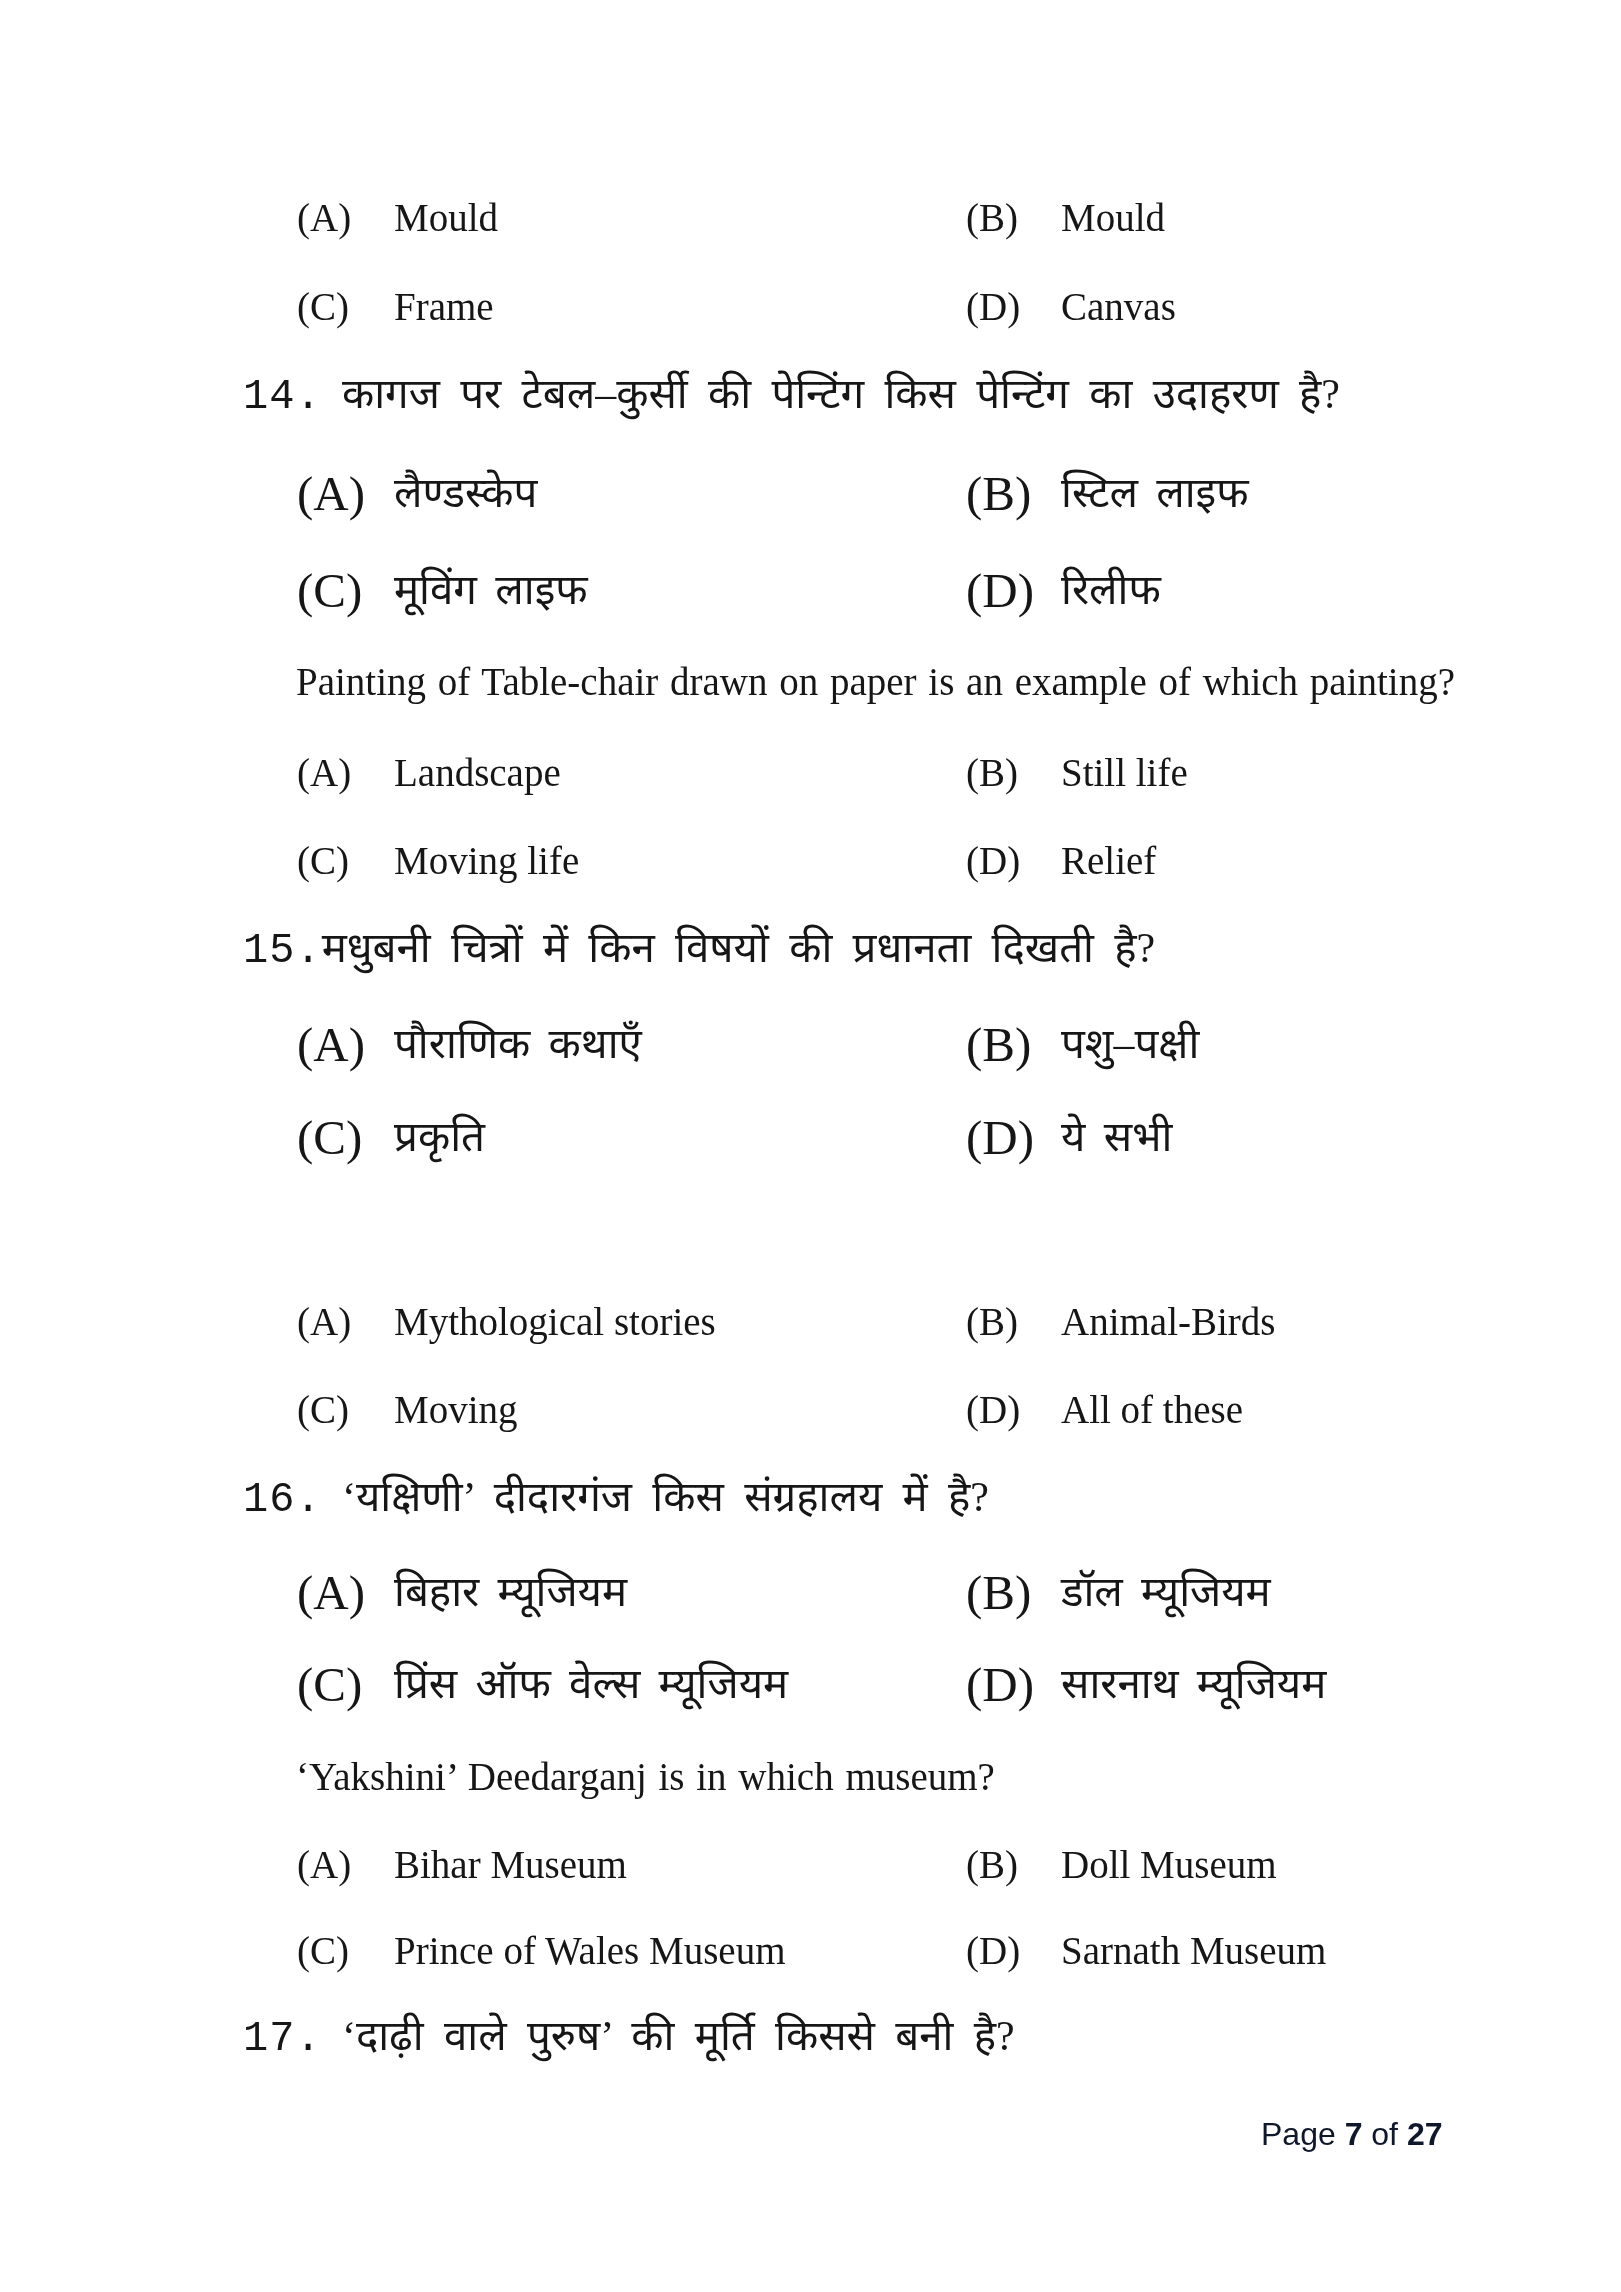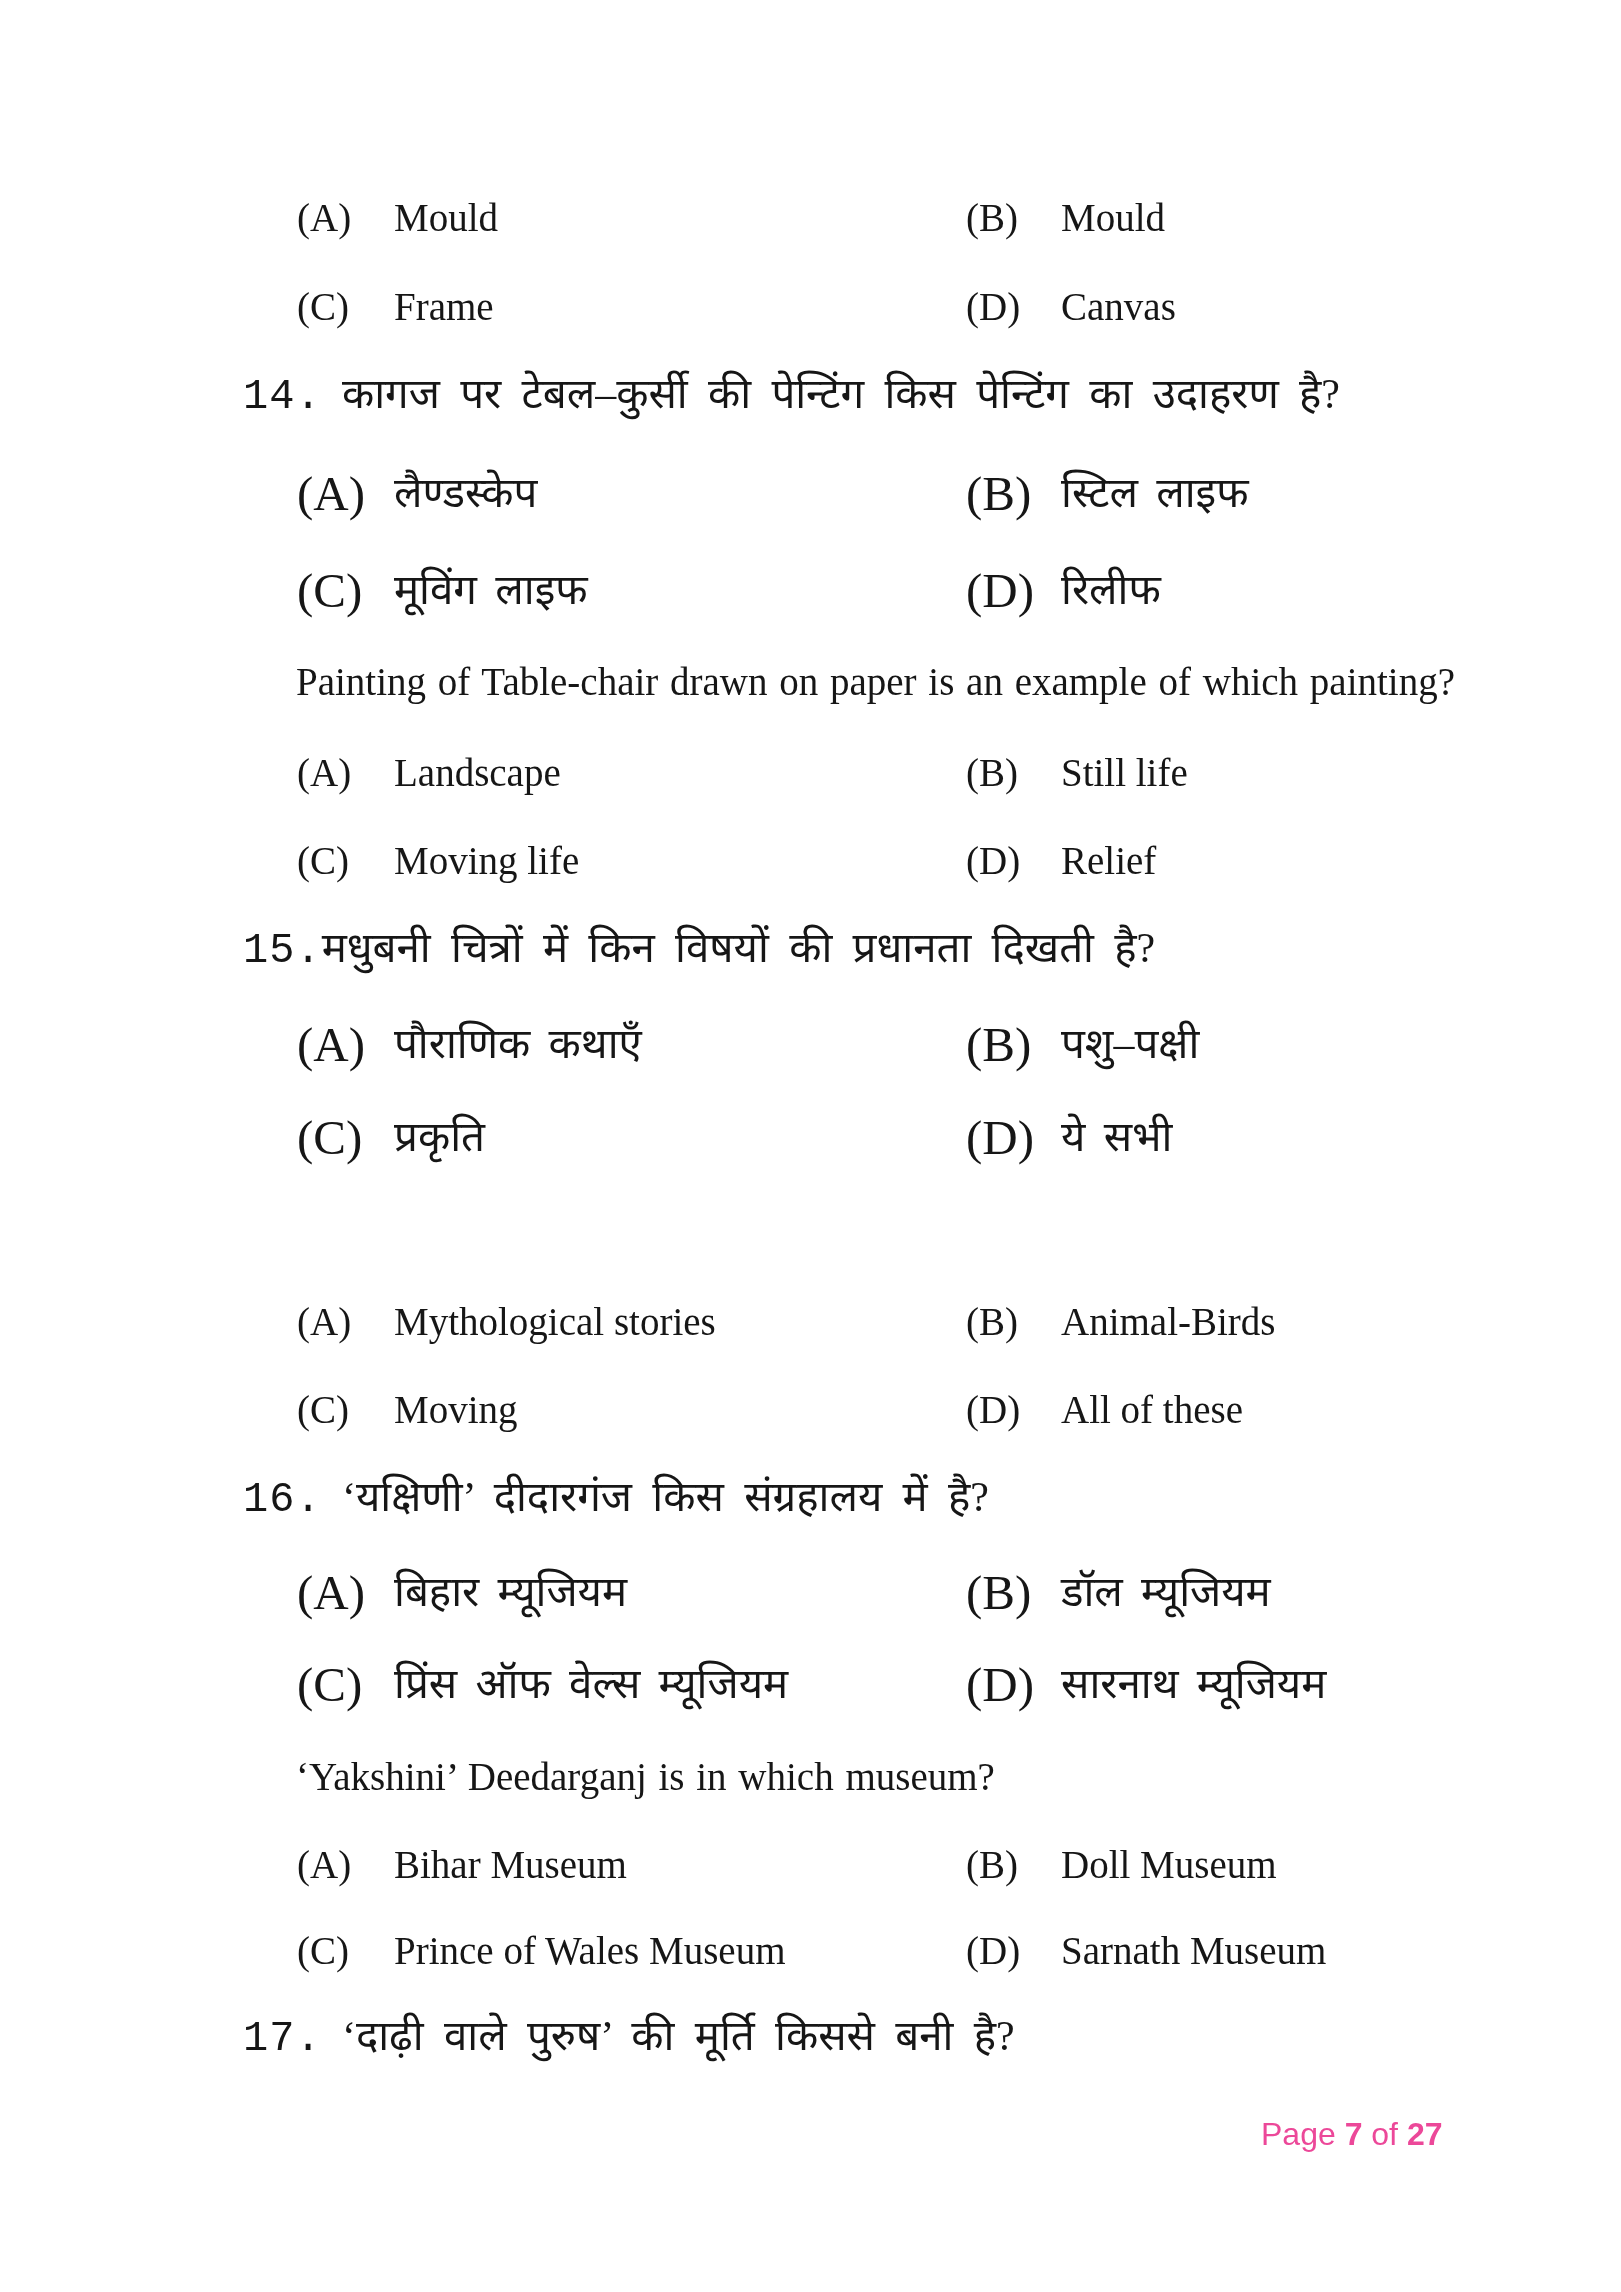--- a/index.html
+++ b/index.html
@@ -55,21 +55,21 @@
   .opt-row.hi .opt-label  { font-size: 42px; word-spacing: 7.8px; }
   
   .footer {
     position: absolute;
     left: 1261px;
     top: 2115px;
     height: 39px;
     line-height: 39px;
     font-family: "Liberation Sans", "DejaVu Sans", sans-serif;
     font-size: 32px;
-    color: #ec4899;
+    color: #0f172a;
     white-space: nowrap;
   }
   .footer .bold { font-weight: bold; }
 </style>
 </head>
 <body>
 
 <div class="page">
 
   <div class="row opt-row en" style="top:183px">

